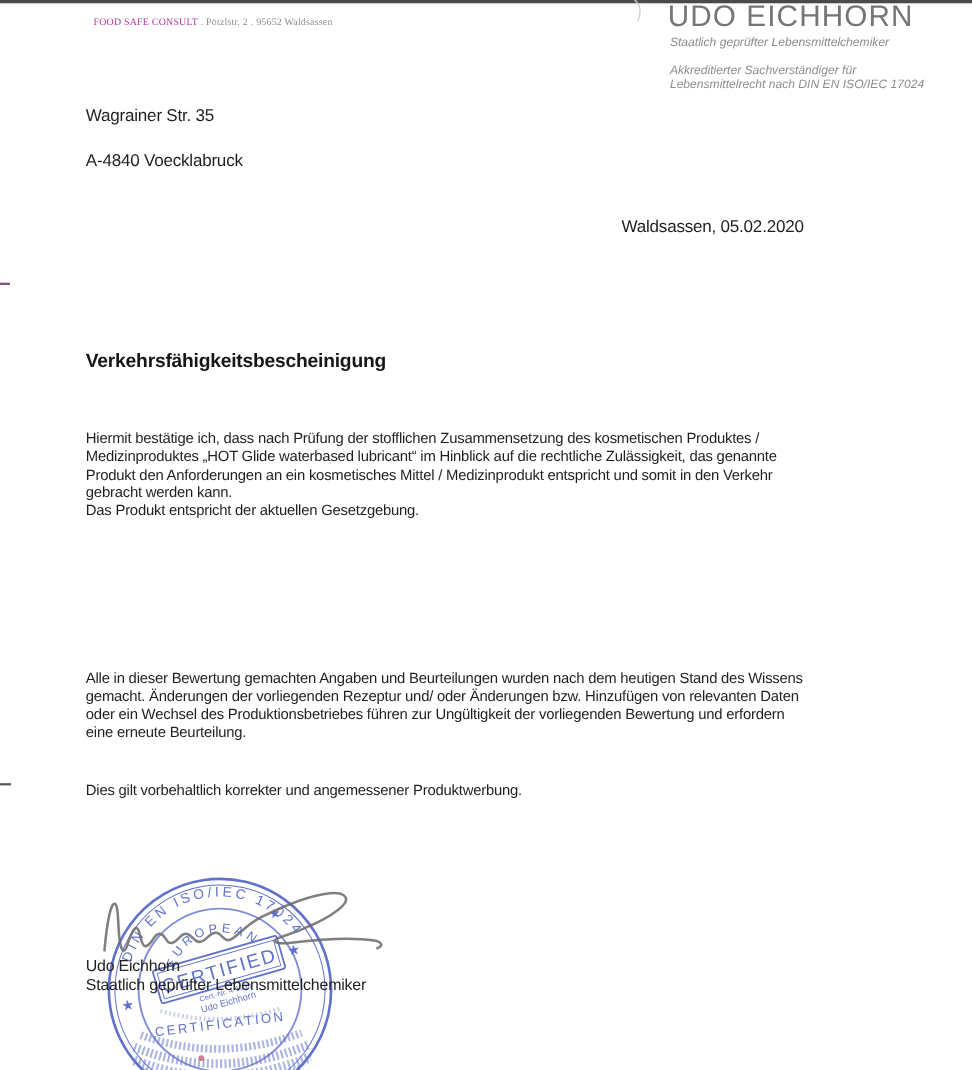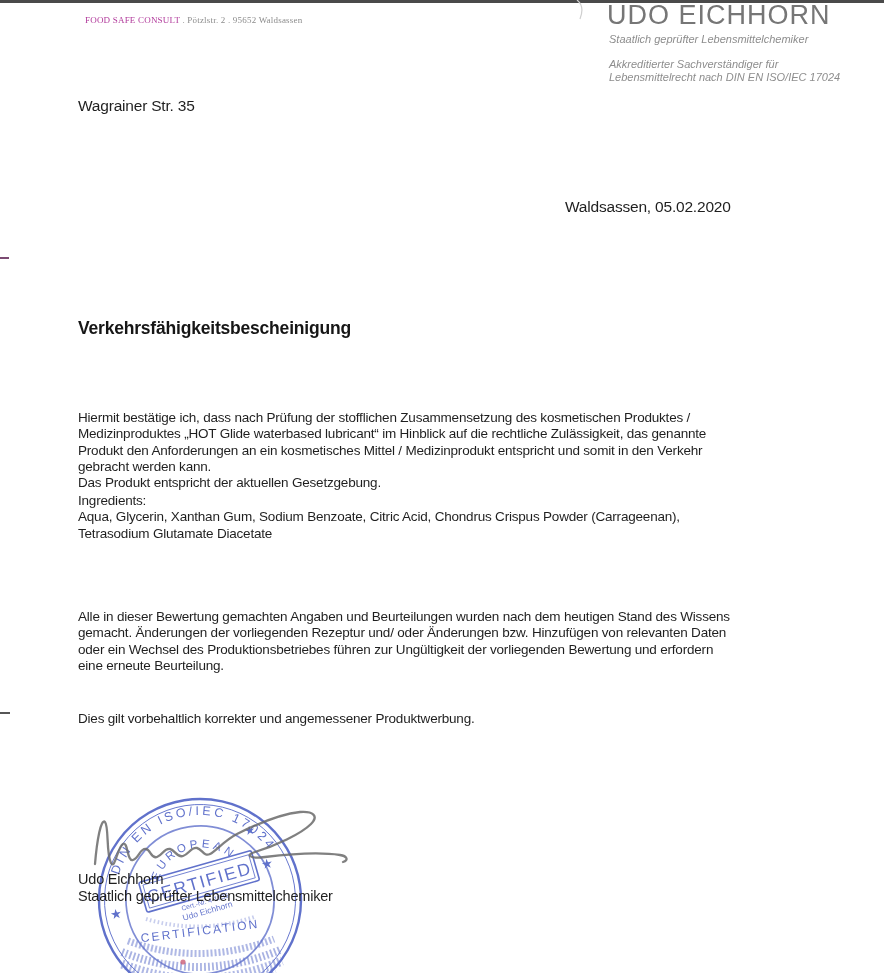--- a/index.html
+++ b/index.html
@@ -14,21 +14,21 @@
   .lh-sub { position:absolute; left:609px; top:33px; font-size:11px; font-style:italic; color:#8d8d8d; }
   .lh-acc { position:absolute; left:609px; top:58px; font-size:11px; font-style:italic; color:#8d8d8d; line-height:13px; white-space:pre-line; }
   .artifact { position:absolute; left:574px; top:0px; }
   .recipient { position:absolute; left:78px; top:95px; font-size:15.5px; line-height:21px; letter-spacing:-0.2px; }
   .recipient .city { margin-top:20px; }
   .dateline { position:absolute; left:565px; top:198px; font-size:15.5px; letter-spacing:-0.2px; }
   .dash1 { position:absolute; left:0; top:257px; width:9px; height:2px; background:#7b4a72; }
   .dash2 { position:absolute; left:0; top:712px; width:10px; height:2px; background:#565656; }
   .doc-title { position:absolute; left:78px; top:318px; width:692px; font-size:17.5px; font-weight:bold; letter-spacing:-0.2px; color:#161616; }
   .para { position:absolute; left:78px; font-size:13.5px; line-height:16.3px; letter-spacing:-0.2px; white-space:pre-line; color:#1f1f1f; }
-  #p1 { top:410px; width:760px; }
+  #p1 { top:391px; width:760px; }
   #ing { top:493px; width:760px; }
   #p2 { top:609px; width:760px; }
   #p3 { top:711px; width:700px; }
   .sig-name { position:absolute; left:78px; top:871px; font-size:14.5px; letter-spacing:-0.2px; }
   .sig-title { position:absolute; left:78px; top:888px; font-size:14.5px; letter-spacing:-0.2px; }
   .stamp-svg { position:absolute; left:88px; top:795px; }
   .signature-svg { position:absolute; left:85px; top:802px; }
   svg text { font-family:"Liberation Sans", sans-serif; }
 </style>
 </head>
@@ -44,37 +44,35 @@
   <div class="lh-sub">Staatlich geprüfter Lebensmittelchemiker</div>
   <div class="lh-acc">Akkreditierter Sachverständiger für
 Lebensmittelrecht nach DIN EN ISO/IEC 17024</div>
 
   <svg class="artifact" width="14" height="20" viewBox="0 0 14 20">
     <path d="M3,0 Q11,6 6,19" fill="none" stroke="#cfcfcf" stroke-width="1.2"></path>
   </svg>
 
   <div class="recipient">
     <div>Wagrainer Str. 35</div>
+    <div class="city">A-4840 Voecklabruck</div>
   </div>
 
   <div class="dateline">Waldsassen, 05.02.2020</div>
 
   <div class="dash1"></div>
   <div class="dash2"></div>
 
   <div class="doc-title">Verkehrsfähigkeitsbescheinigung</div>
 
   <div class="para" id="p1">Hiermit bestätige ich, dass nach Prüfung der stofflichen Zusammensetzung des kosmetischen Produktes /
 Medizinproduktes „HOT Glide waterbased lubricant“ im Hinblick auf die rechtliche Zulässigkeit, das genannte
 Produkt den Anforderungen an ein kosmetisches Mittel / Medizinprodukt entspricht und somit in den Verkehr
 gebracht werden kann.
 Das Produkt entspricht der aktuellen Gesetzgebung.</div>
-  <div class="para" id="ing">Ingredients:
-Aqua, Glycerin, Xanthan Gum, Sodium Benzoate, Citric Acid, Chondrus Crispus Powder (Carrageenan),
-Tetrasodium Glutamate Diacetate</div>
   <div class="para" id="p3">Dies gilt vorbehaltlich korrekter und angemessener Produktwerbung.</div>
   <div class="para" id="p2">Alle in dieser Bewertung gemachten Angaben und Beurteilungen wurden nach dem heutigen Stand des Wissens
 gemacht. Änderungen der vorliegenden Rezeptur und/ oder Änderungen bzw. Hinzufügen von relevanten Daten
 oder ein Wechsel des Produktionsbetriebes führen zur Ungültigkeit der vorliegenden Bewertung und erfordern
 eine erneute Beurteilung.</div>
 
   <svg class="stamp-svg" width="232" height="178" viewBox="0 0 232 178">
     <g stroke="#3e53c0" fill="#3e53c0" opacity="0.82">
       <g transform="rotate(-9 112 105)">
         <circle cx="112" cy="105" r="101" fill="none" stroke-width="2.4"></circle>

